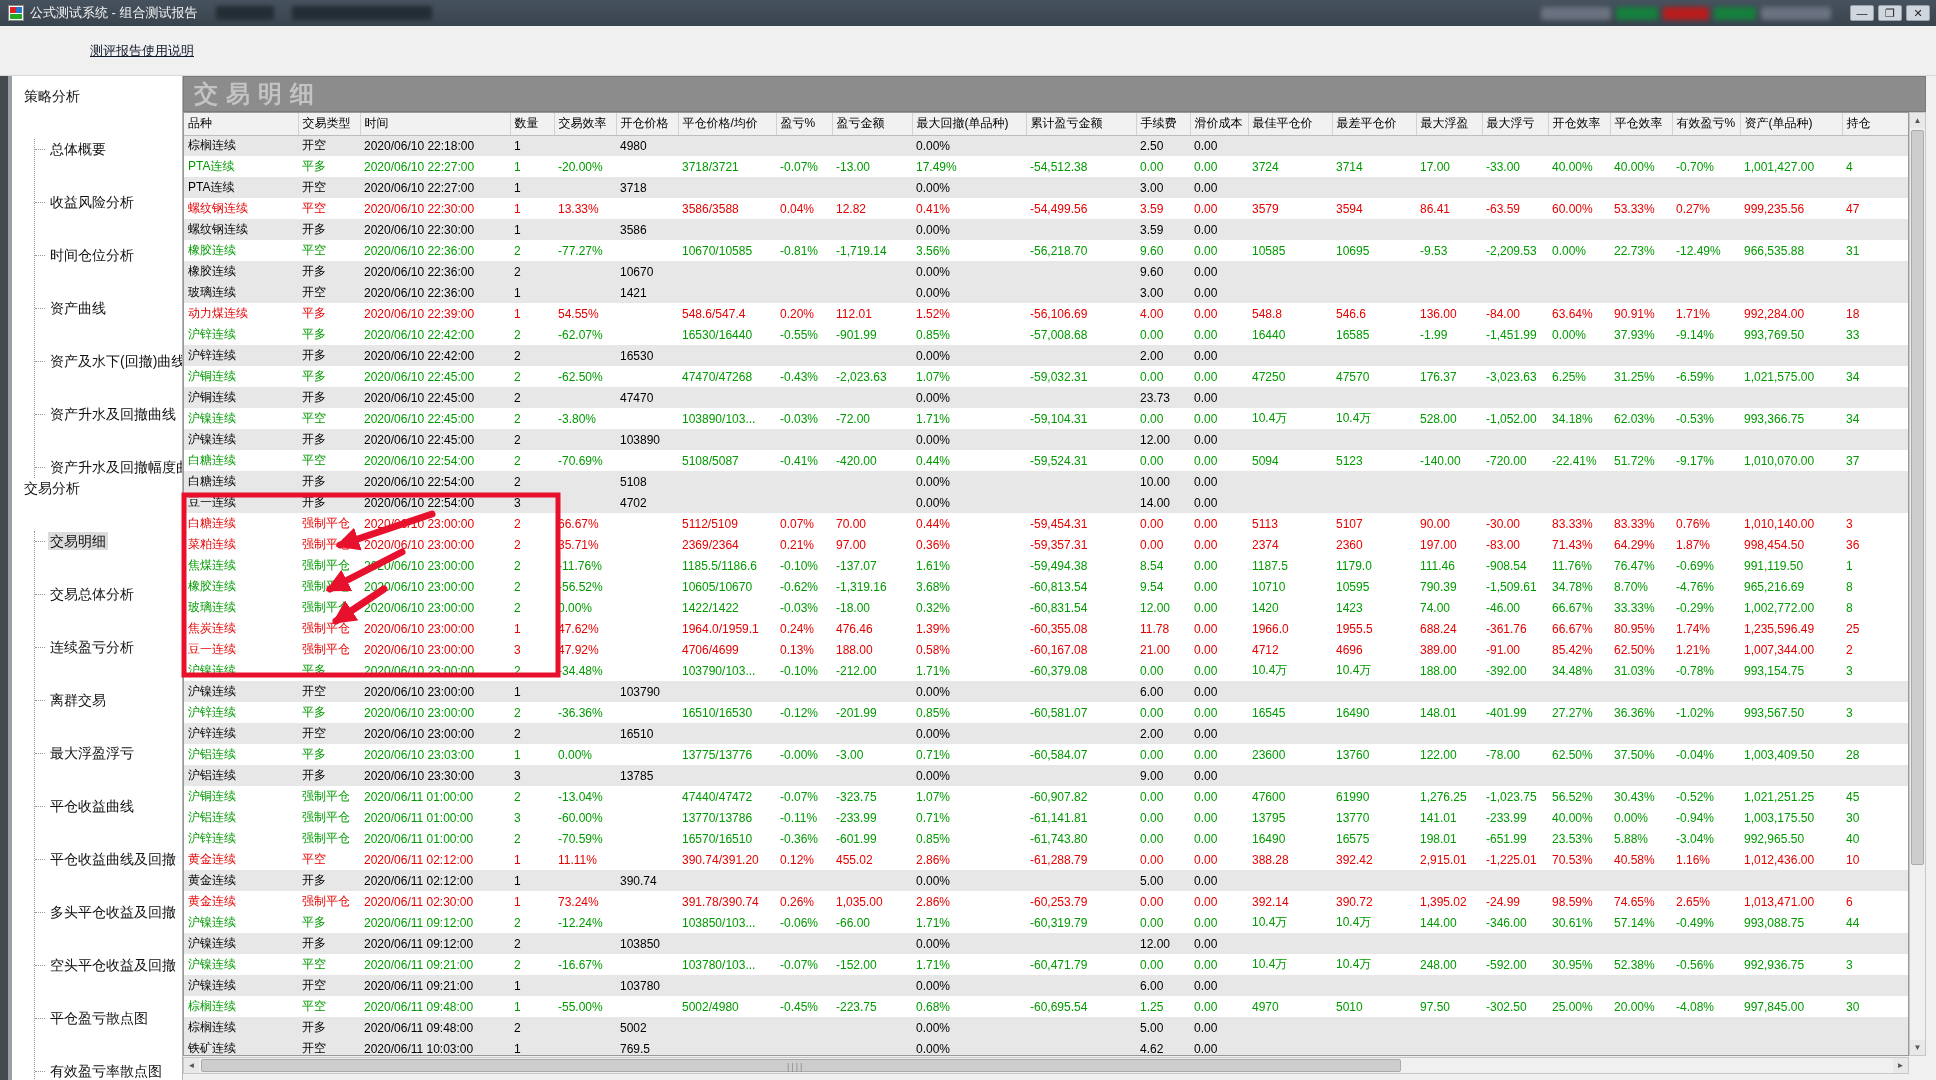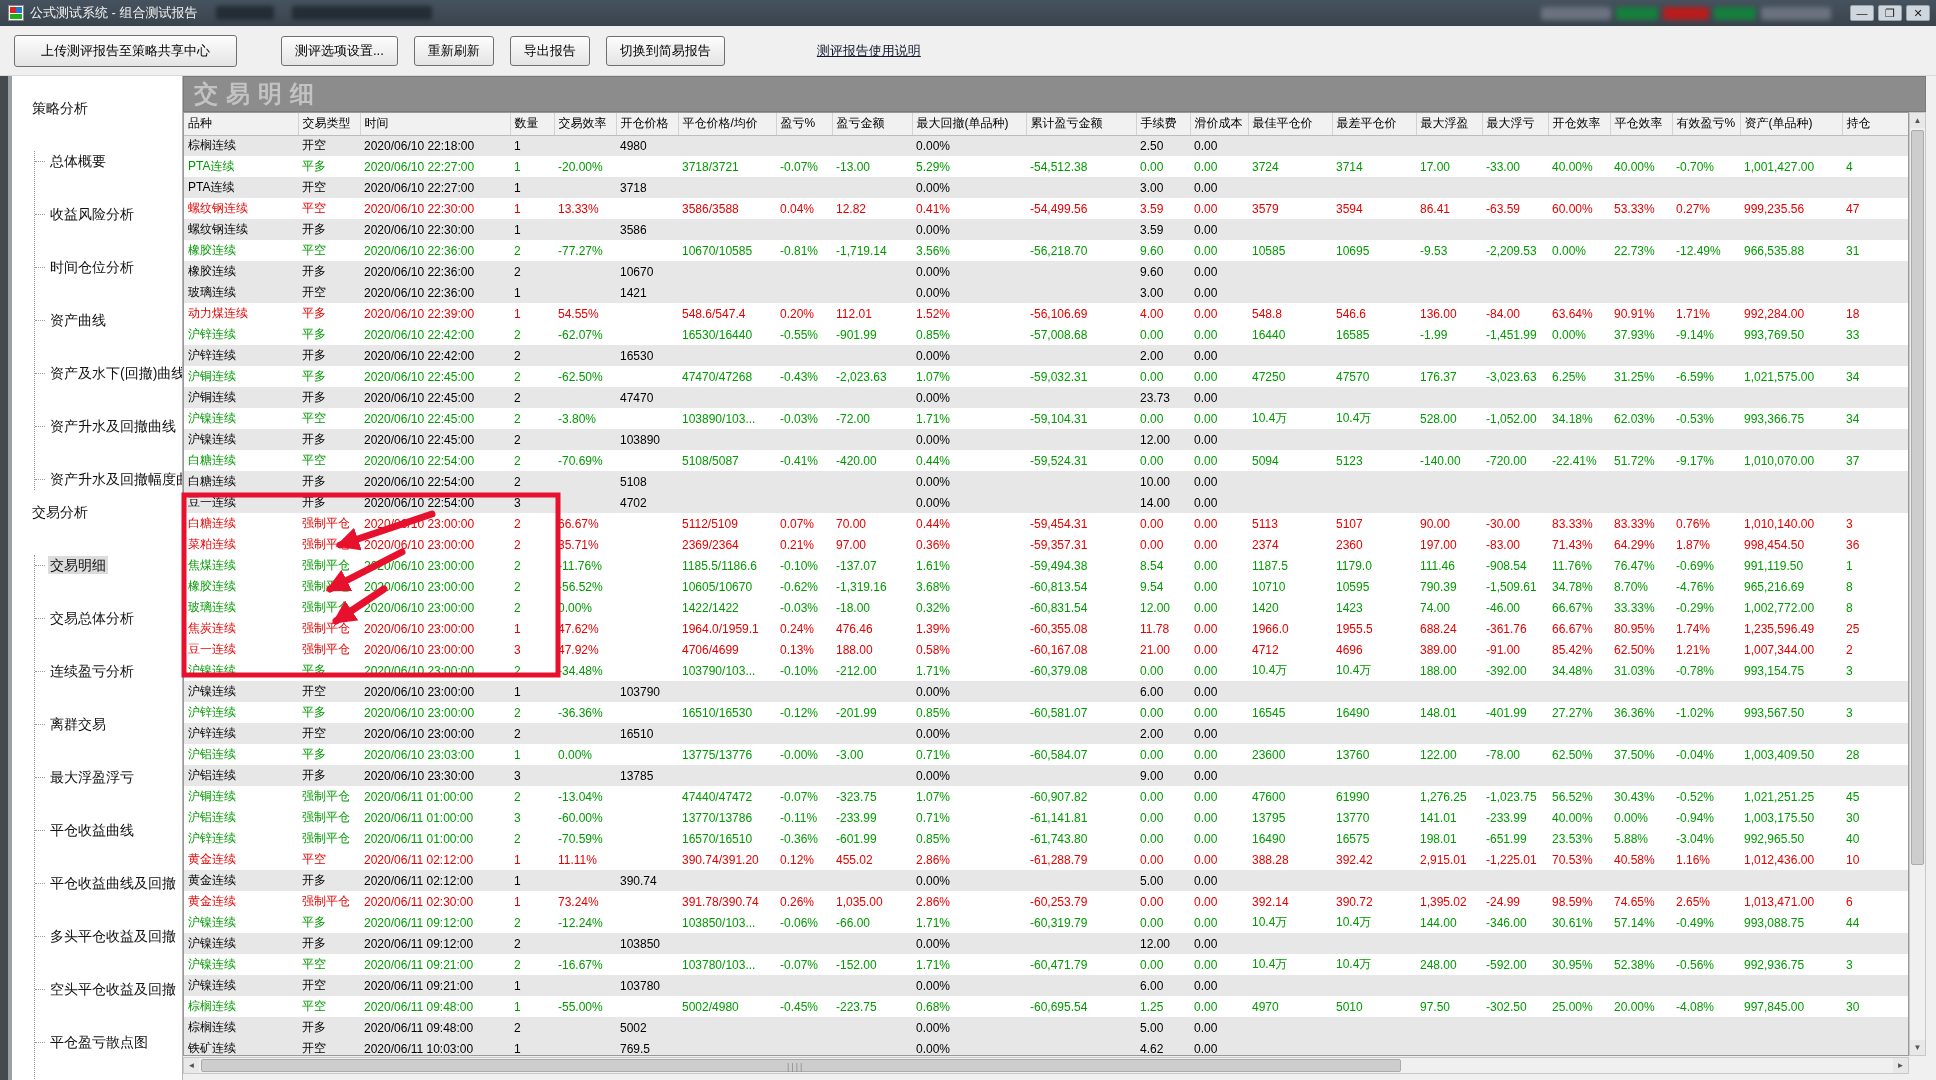--- a/index.html
+++ b/index.html
@@ -33,21 +33,21 @@
     border-radius:3px; white-space:nowrap; cursor:default; }
   .tbtn.first { padding:6px 26px; margin-right:44px; }
   .help-link { color:#0f172a; text-decoration:underline; font-size:13px; margin-left:76px; }
 
   
   .content { display:flex; height:1004px; position:relative; }
   .edge { width:8px; background:#454a4f; }
   .edge2 { width:4px; background:#9aa0a5; }
   .sidebar { width:171px; background:#fff; border-right:1px solid #b5b5b5;
     padding:10px 0 0 0; font-size:14px; color:#111; overflow:hidden; }
-  .tree-group { padding:2px 0 2px 20px; height:21px; line-height:17px; white-space:nowrap;margin-top:12px; }
+  .tree-group { padding:2px 0 2px 12px; height:21px; line-height:17px; white-space:nowrap; }
   .tree-children { margin-left:22px; border-left:1px dotted #9a9a9a; }
   .tree-item { position:relative; height:21px; line-height:21px; padding-left:13px; white-space:nowrap; cursor:default;margin-top:32px; }
   .tree-item::before { content:""; position:absolute; left:0; top:10px; width:10px;
     border-top:1px dotted #9a9a9a; }
   .tree-item span { padding:1px 2px; }
   .tree-item.selected span { background:#dcdcdc; }
 
   .main { position:relative; flex:1; background:#f0f0f0; }
   .report-band { position:absolute; left:0; top:0; right:10px; height:36px;
     background:#8c8c8c; border:1px solid #7a7a7a; color:#c3c3c3;
@@ -109,21 +109,20 @@
       <span class="mchip" style="width:70px;background:#6b7280"></span>
       <span class="winbtns">
         <span class="winbtn">—</span>
         <span class="winbtn">❐</span>
         <span class="winbtn">✕</span>
       </span>
     </div>
   </div>
 
   <div class="toolbar">
-    <span id="toolbar-buttons"><button class="tbtn first">上传测评报告至策略共享中心</button><button class="tbtn">测评选项设置...</button><button class="tbtn">重新刷新</button><button class="tbtn">导出报告</button><button class="tbtn">切换到简易报告</button></span>
     <a class="help-link" href="#">测评报告使用说明</a>
   </div>
 
   <div class="content">
     <div class="edge"></div>
     <div class="edge2"></div>
 
     <div class="sidebar" id="sidebar">
         <div class="tree-group">策略分析</div>
         <div class="tree-children">
@@ -253,21 +252,21 @@
               <tr class="loss flat">
                 <td>PTA连续</td>
                 <td>平多</td>
                 <td>2020/06/10 22:27:00</td>
                 <td>1</td>
                 <td>-20.00%</td>
                 <td></td>
                 <td>3718/3721</td>
                 <td>-0.07%</td>
                 <td>-13.00</td>
-                <td>5.29%</td>
+                <td>17.49%</td>
                 <td>-54,512.38</td>
                 <td>0.00</td>
                 <td>0.00</td>
                 <td>3724</td>
                 <td>3714</td>
                 <td>17.00</td>
                 <td>-33.00</td>
                 <td>40.00%</td>
                 <td>40.00%</td>
                 <td>-0.70%</td>

